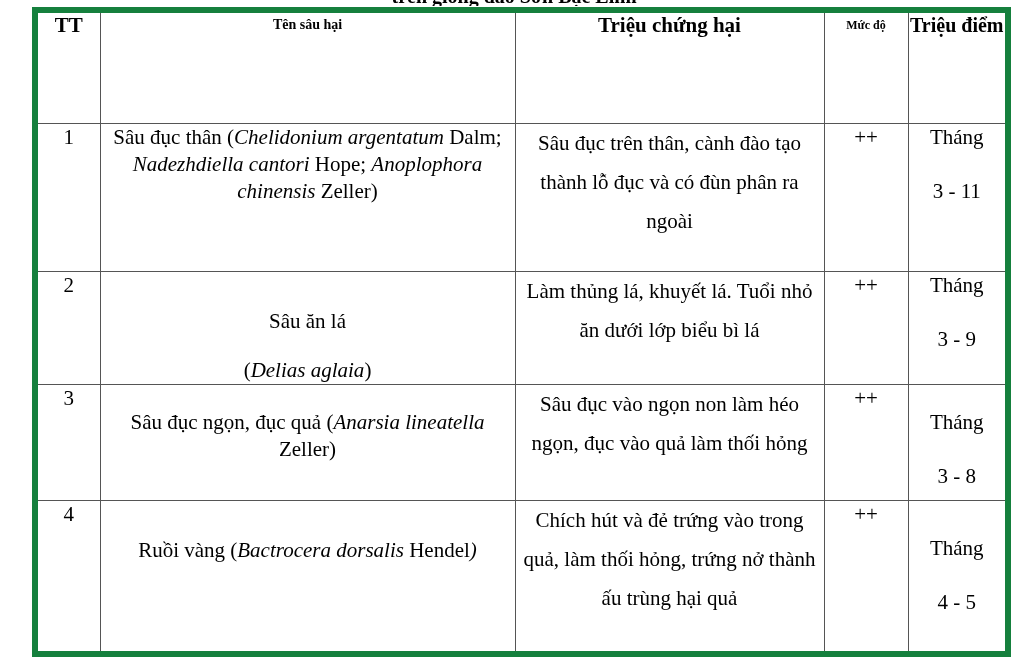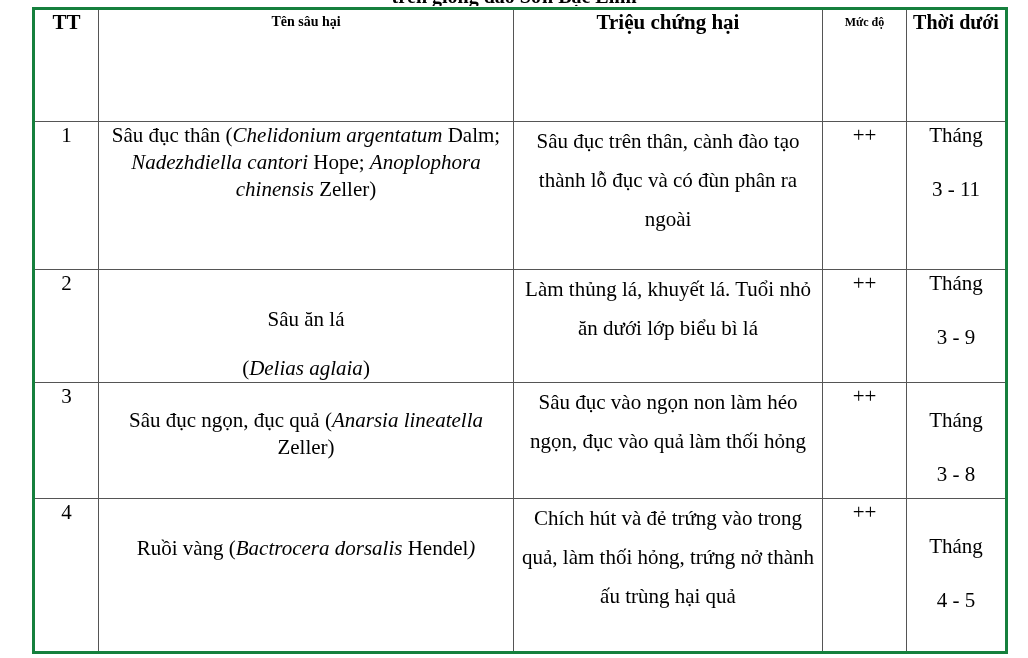--- a/index.html
+++ b/index.html
@@ -36,21 +36,21 @@
     position: absolute;
     left: 32px;
     top: 7px;
     width: 974px;
   }
 
   table.pest-table {
     border-collapse: collapse;
     width: 974px;
     table-layout: fixed;
-    border: 3px solid #15803d;
+    border: 6px solid #15803d;
   }
 
   table.pest-table td,
   table.pest-table th {
     border: 1px solid #555555;
     padding: 0;
     vertical-align: top;
     text-align: center;
   }
 
@@ -143,21 +143,21 @@
       <col class="c-sym">
       <col class="c-level">
       <col class="c-time">
     </colgroup>
     <thead>
       <tr class="head-row">
         <th class="h-cell h-tt">TT</th>
         <th class="h-cell h-name">Tên sâu hại</th>
         <th class="h-cell h-sym">Triệu chứng hại</th>
         <th class="h-cell h-level">Mức độ</th>
-        <th class="h-cell h-time">Thời dưới</th>
+        <th class="h-cell h-time">Triệu điểm</th>
       </tr>
     </thead>
     <tbody>
 
       <tr class="r1">
         <td class="cell tt-cell">1</td>
         <td class="cell name-cell"><span>Sâu đục thân (</span><span class="sci">Chelidonium argentatum</span><span> Dalm; </span><span class="sci">Nadezhdiella cantori</span><span> Hope; </span><span class="sci">Anoplophora chinensis</span><span> Zeller)</span></td>
         <td class="cell sym-cell">Sâu đục trên thân, cành đào tạo thành lỗ đục và có đùn phân ra ngoài</td>
         <td class="cell level-cell">++</td>
         <td class="cell time-cell">

